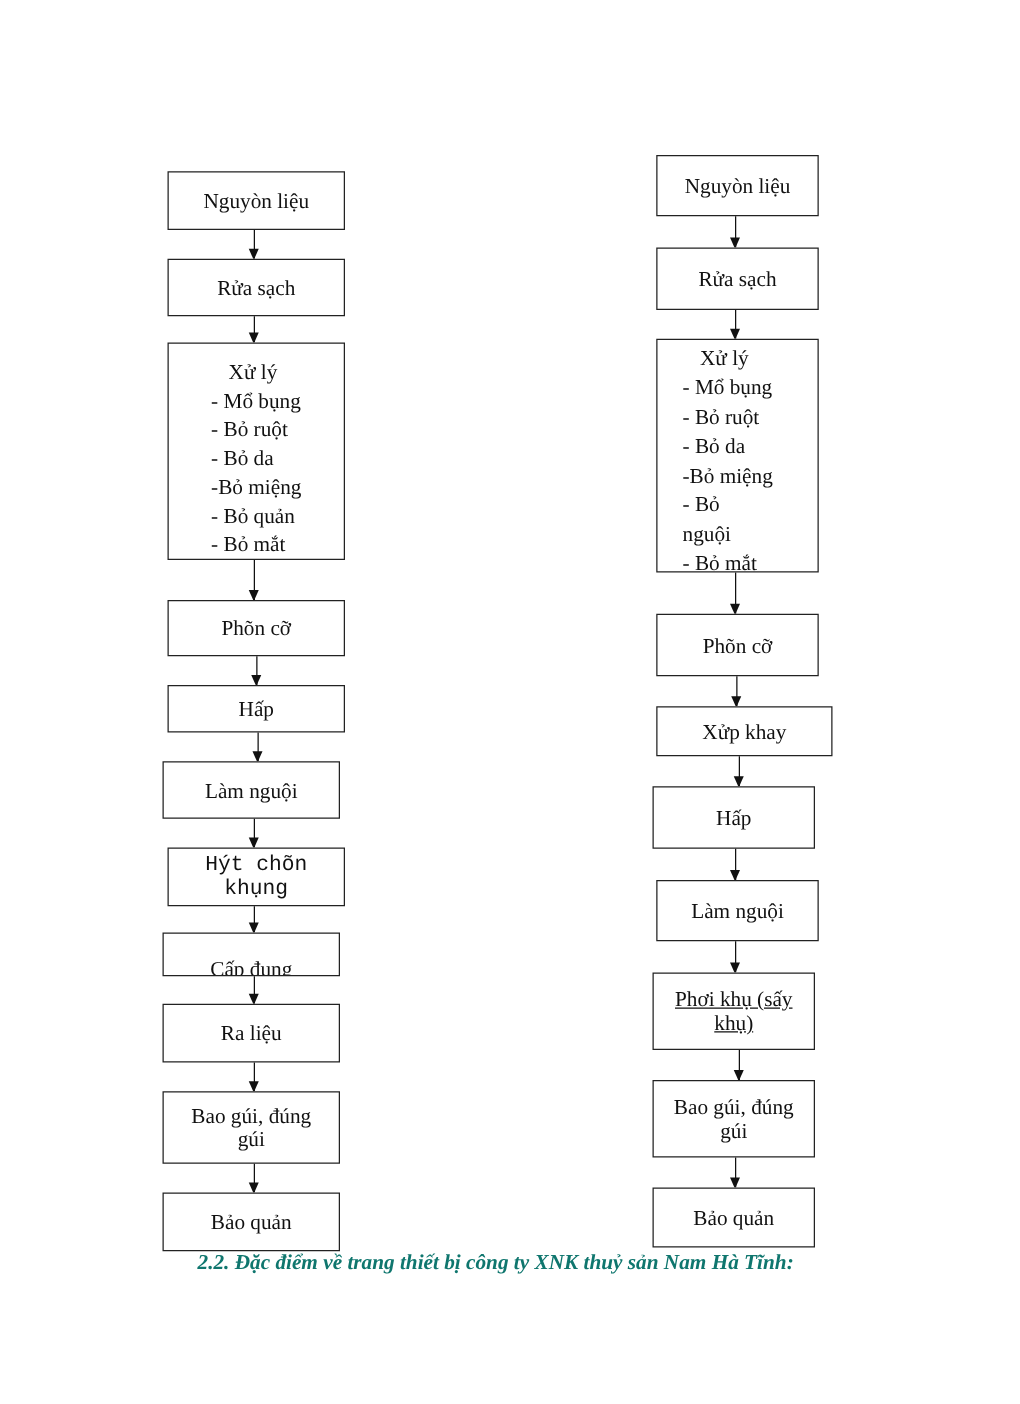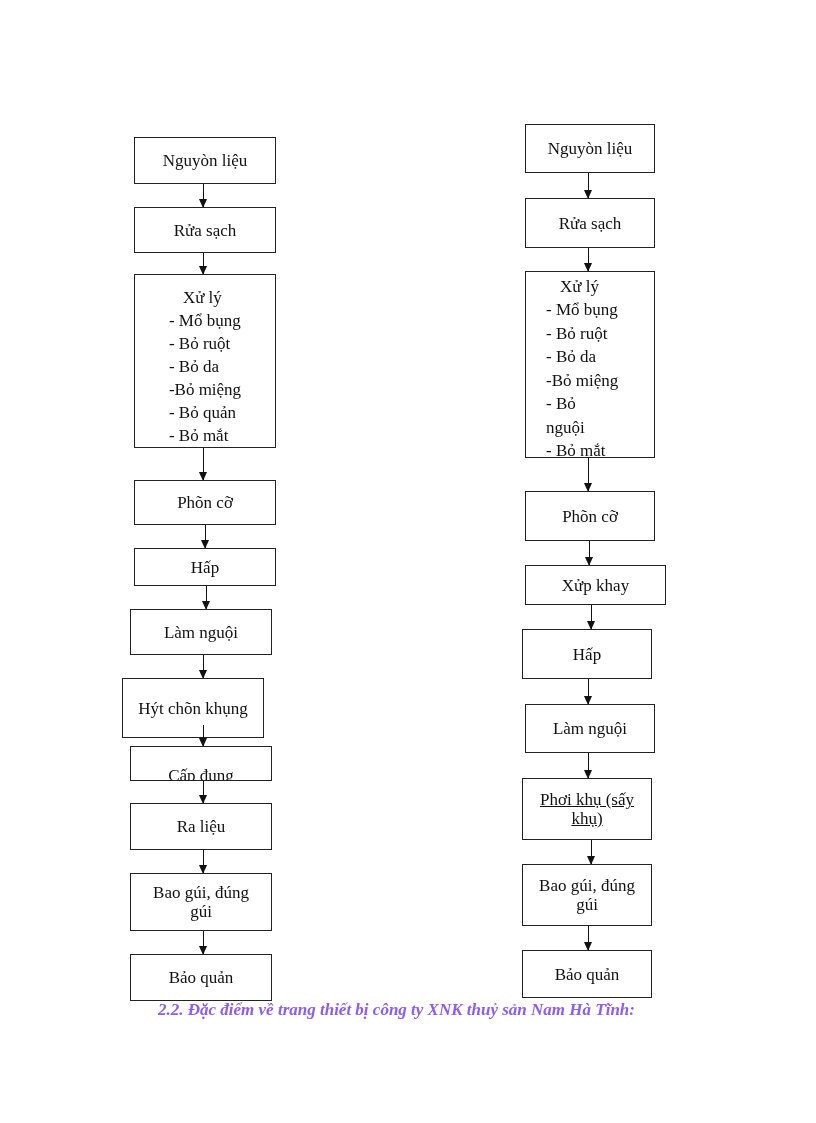--- a/index.html
+++ b/index.html
@@ -68,21 +68,21 @@
     }
     .caption {
       position: absolute;
       left: 158px;
       top: 1000px;
       font-family: "Liberation Serif", "DejaVu Serif", serif;
       font-weight: bold;
       font-style: italic;
       font-size: 17px;
       white-space: nowrap;
-      color: #8b5cf6;
+      color: #0f766e;
     }
   </style>
 </head>
 <body>
 
 <div>
 
   <div class="box" style="left:134px; top:137px; width:142px; height:47px;">
     <span>Nguyòn liệu</span>
   </div>
@@ -114,21 +114,21 @@
   <div class="box" style="left:134px; top:548px; width:142px; height:38px;">
     <span>Hấp</span>
   </div>
   <div class="arrow" style="left:206px; top:586px; height:23px;"></div>
 
   <div class="box" style="left:130px; top:609px; width:142px; height:46px;">
     <span>Làm nguội</span>
   </div>
   <div class="arrow" style="left:203px; top:655px; height:23px;"></div>
 
-  <div class="box" style="left:122px; top:678px; width:142px; height:60px;">
+  <div class="box" style="left:134px; top:678px; width:142px; height:47px;font-family:Liberation Mono, monospace;">
     <span>Hýt chõn khụng</span>
   </div>
   <div class="arrow" style="left:203px; top:725px; height:21px;"></div>
 
   <div class="box clip-bottom" style="left:130px; top:746px; width:142px; height:35px;">
     <span style="margin-top:8px;">Cấp đung</span>
   </div>
   <div class="arrow" style="left:203px; top:781px; height:22px;"></div>
 
   <div class="box" style="left:130px; top:803px; width:142px; height:47px;">

